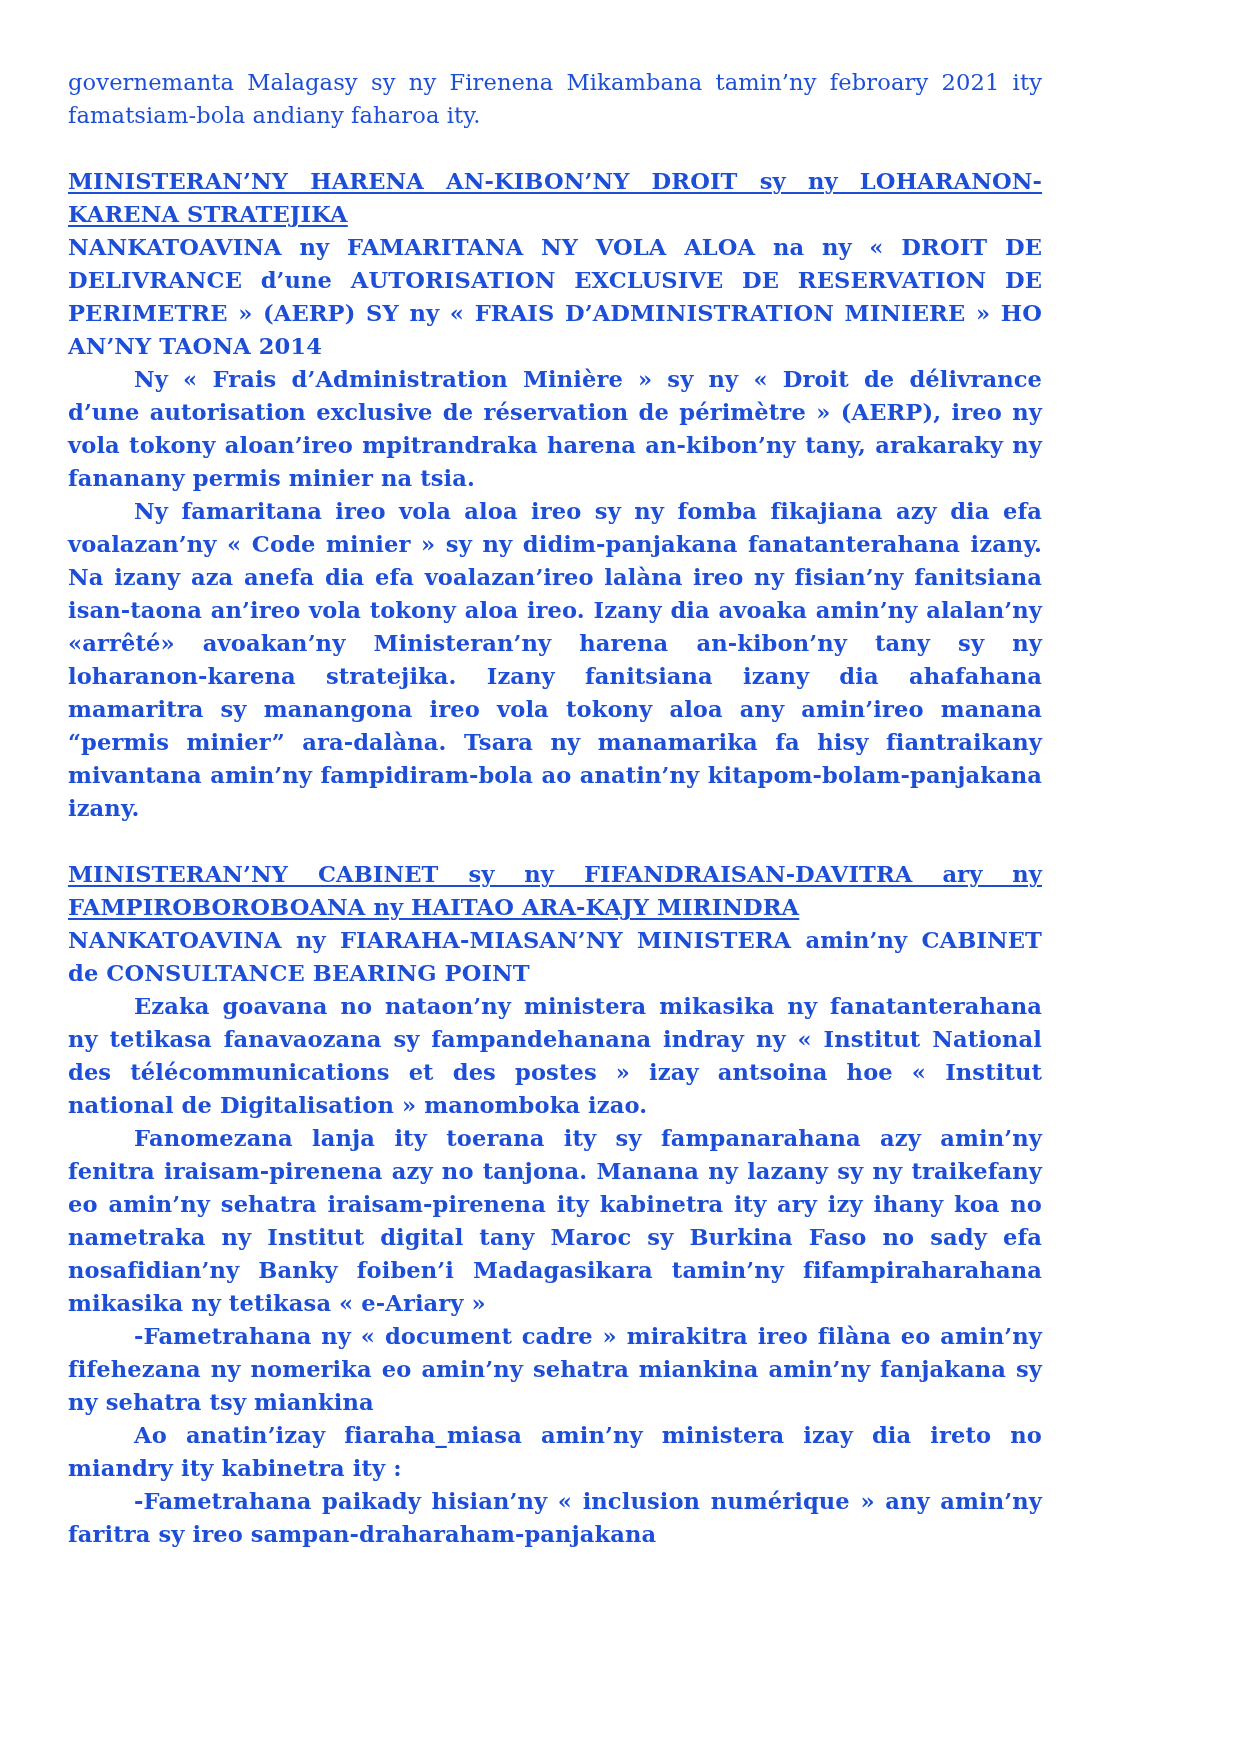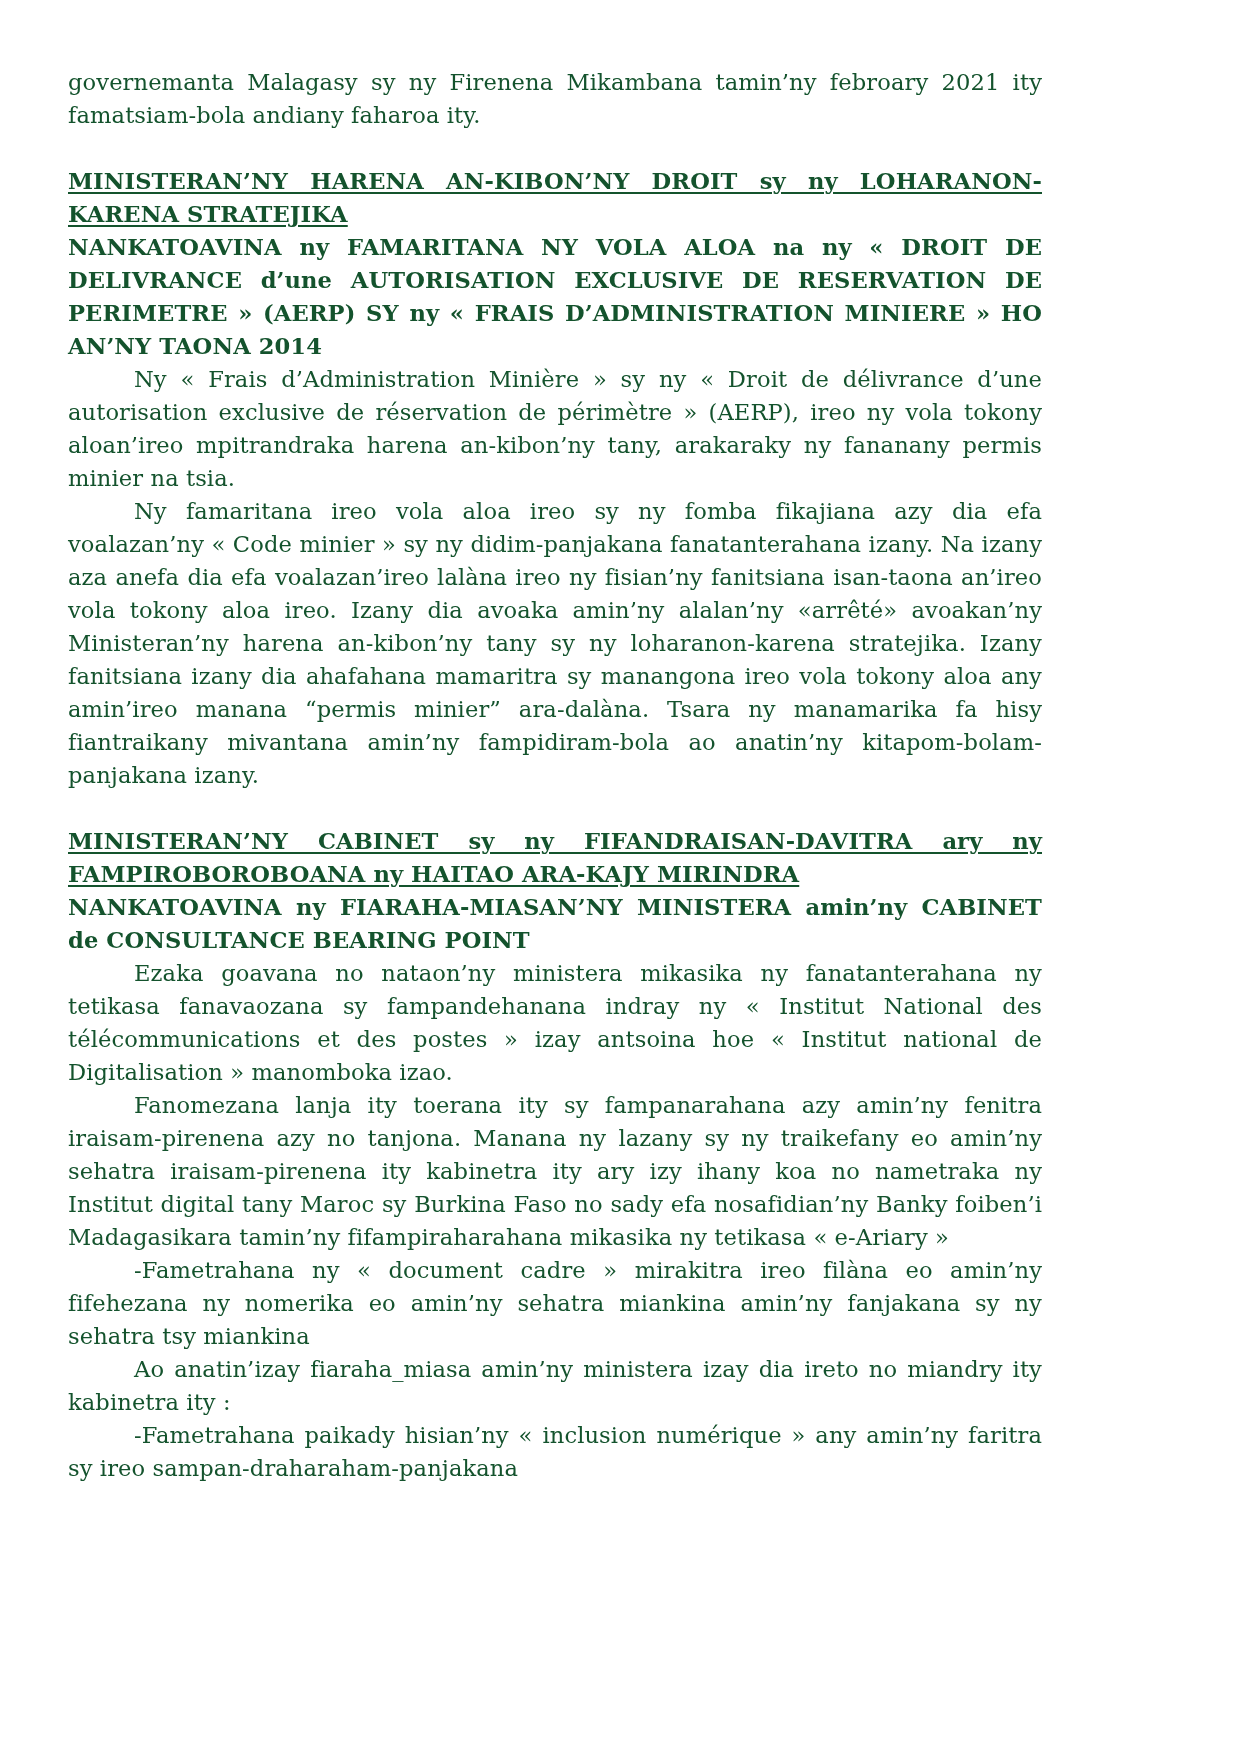--- a/index.html
+++ b/index.html
@@ -1,24 +1,24 @@
 <!DOCTYPE html>
 <html><head>
 <meta charset="utf-8">
 <style>
   html, body { margin: 0; padding: 0; background: #ffffff; }
   body { width: 1239px; height: 1754px; position: relative; overflow: hidden; }
   .page {
     position: absolute; left: 68px; top: 66px; width: 974px;
     font-family: "DejaVu Serif", "Liberation Serif", serif;
-    font-size: 22.6px; line-height: 33px; color: #14532d;
+    font-size: 22.6px; line-height: 33px; color: #1d4ed8;
     text-align: justify; letter-spacing: 0.1px;
   }
   p { margin: 0; }
-  .indent { text-indent: 66px; }
+  .indent { text-indent: 66px; font-weight: bold; }
   .heading {
     font-weight: bold; text-decoration: underline; text-decoration-thickness: 2px;
     text-underline-offset: 3px;
   }
   .subheading { font-weight: bold; }
   .gap { height: 33px; }
 </style>
 </head>
 <body>
 

